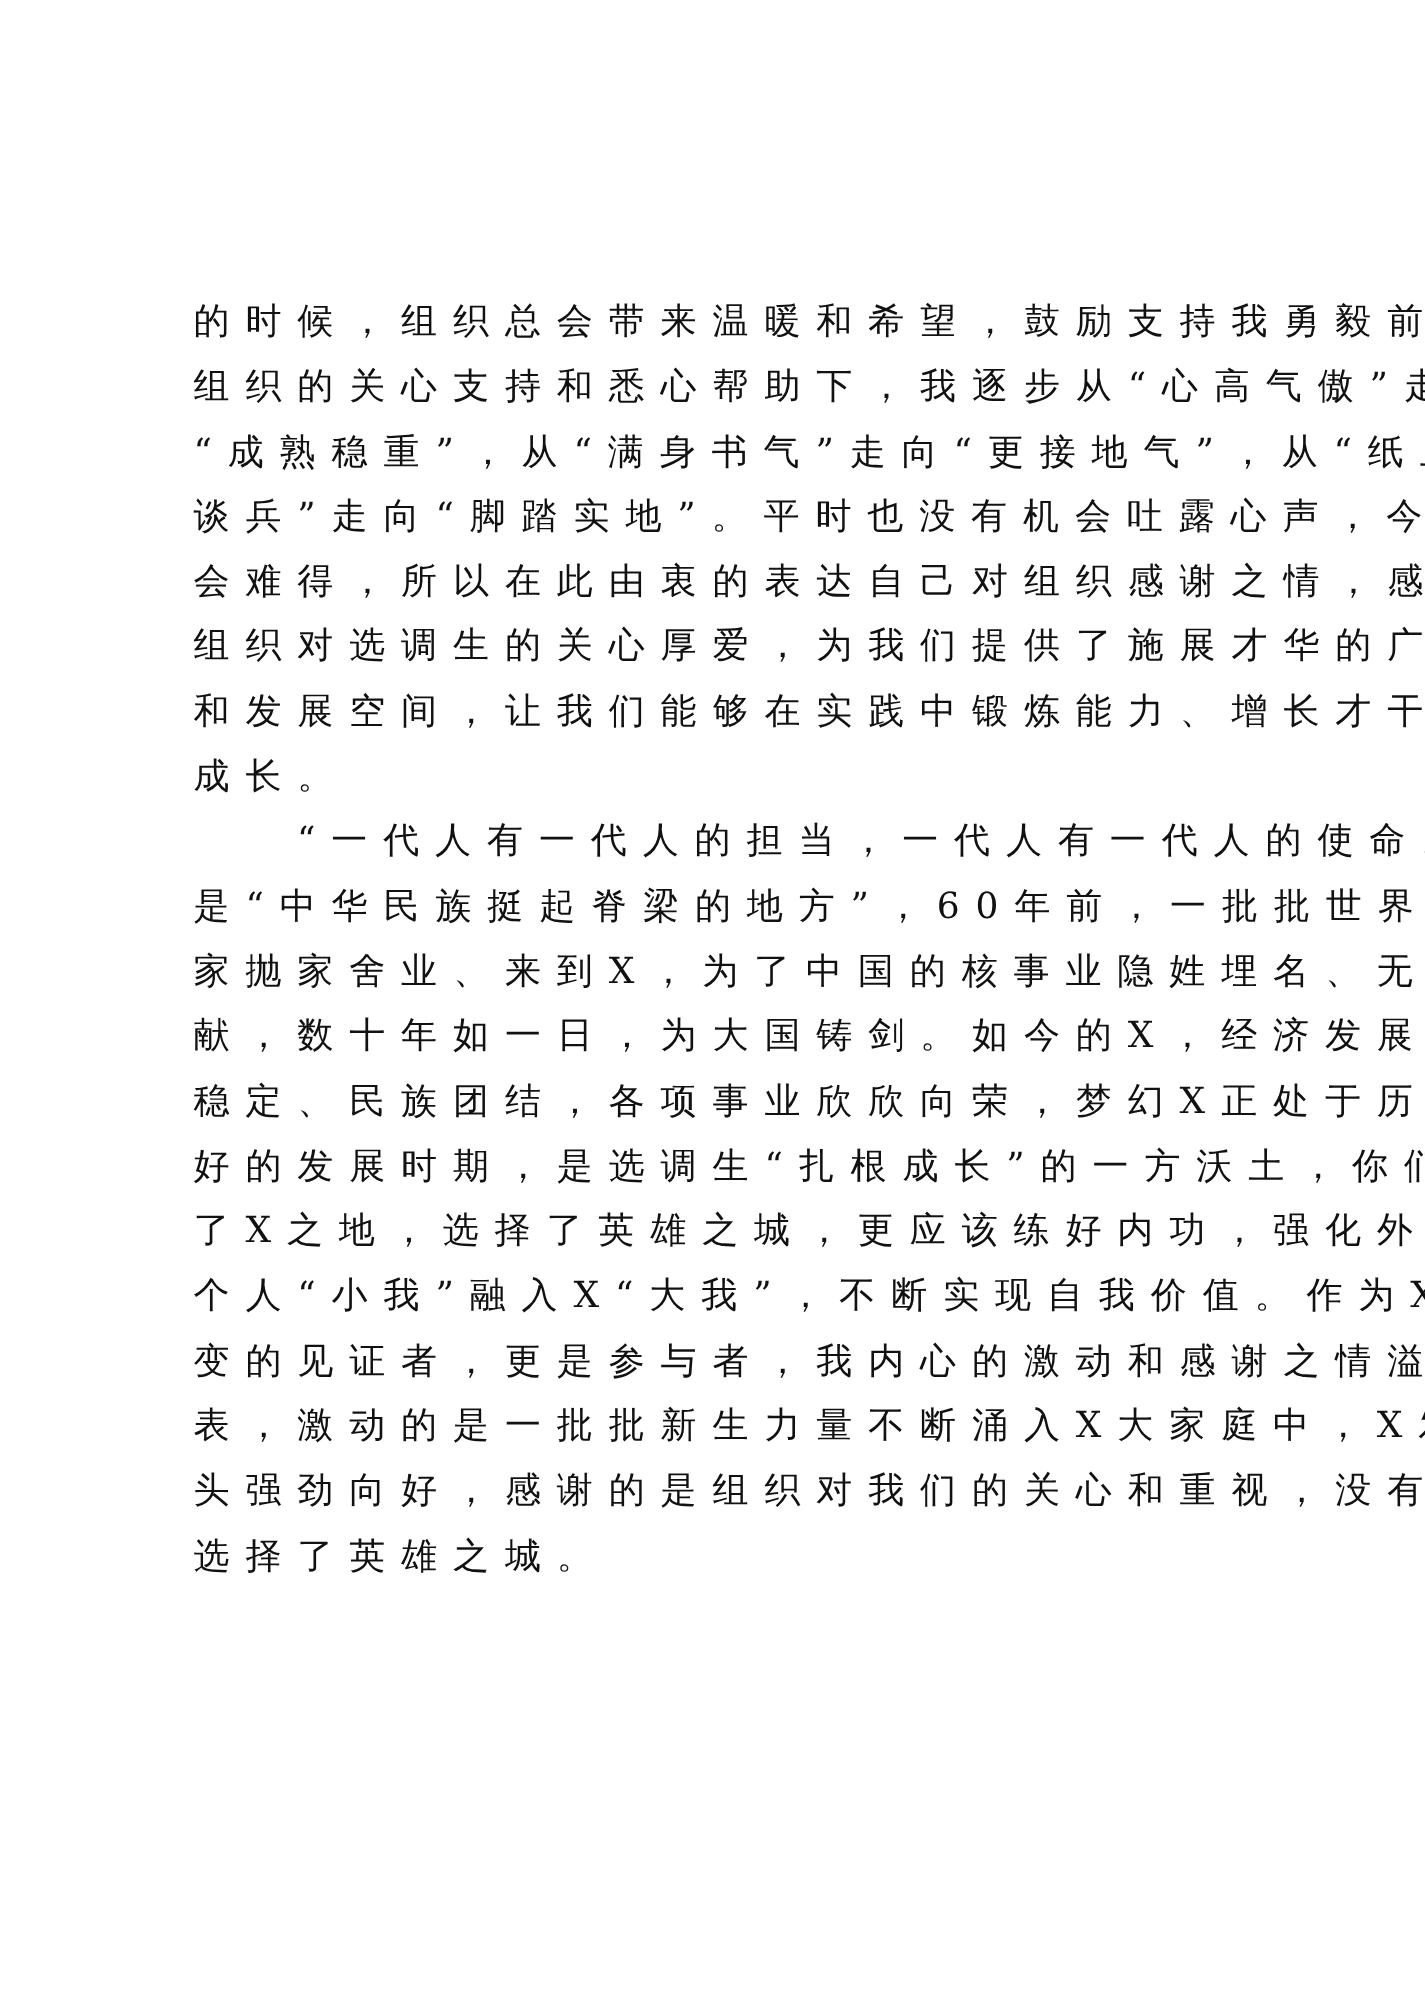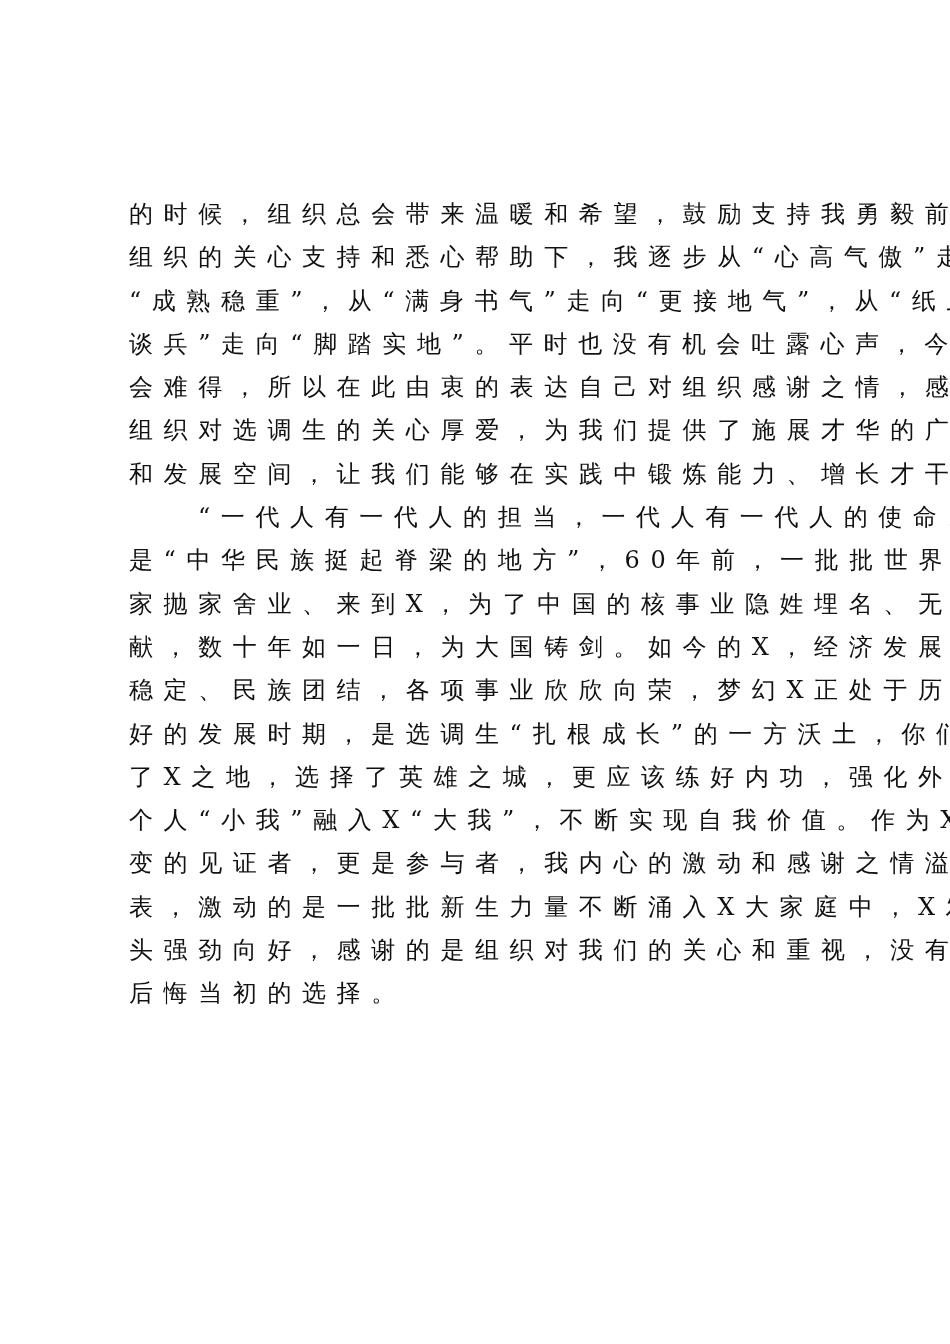--- a/index.html
+++ b/index.html
@@ -46,28 +46,29 @@
 
 <div class="page">
   <div class="para">
     <span class="line">的时候，组织总会带来温暖和希望，鼓励支持我勇毅前行。在</span>
     <span class="line">组织的关心支持和悉心帮助下，我逐步从“心高气傲”走向</span>
     <span class="line">“成熟稳重”，从“满身书气”走向“更接地气”，从“纸上</span>
     <span class="line">谈兵”走向“脚踏实地”。平时也没有机会吐露心声，今天机</span>
     <span class="line">会难得，所以在此由衷的表达自己对组织感谢之情，感谢各级</span>
     <span class="line">组织对选调生的关心厚爱，为我们提供了施展才华的广阔舞台</span>
     <span class="line">和发展空间，让我们能够在实践中锻炼能力、增长才干、快速</span>
+    <span class="line last">成长。</span>
   </div>
   <div class="para">
     <span class="line" style="padding-left:69px;width:625px;">“一代人有一代人的担当，一代人有一代人的使命。”X</span>
     <span class="line">是“中华民族挺起脊梁的地方”，60年前，一批批世界级科学</span>
     <span class="line">家抛家舍业、来到X，为了中国的核事业隐姓埋名、无私奉</span>
     <span class="line">献，数十年如一日，为大国铸剑。如今的X，经济发展、社会</span>
     <span class="line">稳定、民族团结，各项事业欣欣向荣，梦幻X正处于历史上最</span>
     <span class="line">好的发展时期，是选调生“扎根成长”的一方沃土，你们选择</span>
     <span class="line">了X之地，选择了英雄之城，更应该练好内功，强化外功，将</span>
     <span class="line">个人“小我”融入X“大我”，不断实现自我价值。作为X蜕</span>
     <span class="line">变的见证者，更是参与者，我内心的激动和感谢之情溢于言</span>
     <span class="line">表，激动的是一批批新生力量不断涌入X大家庭中，X发展势</span>
     <span class="line">头强劲向好，感谢的是组织对我们的关心和重视，没有让自己</span>
-    <span class="line last">后悔当初的选择。</span>
+    <span class="line last">选择了英雄之城。</span>
   </div>
 </div>
 
 </body></html>

